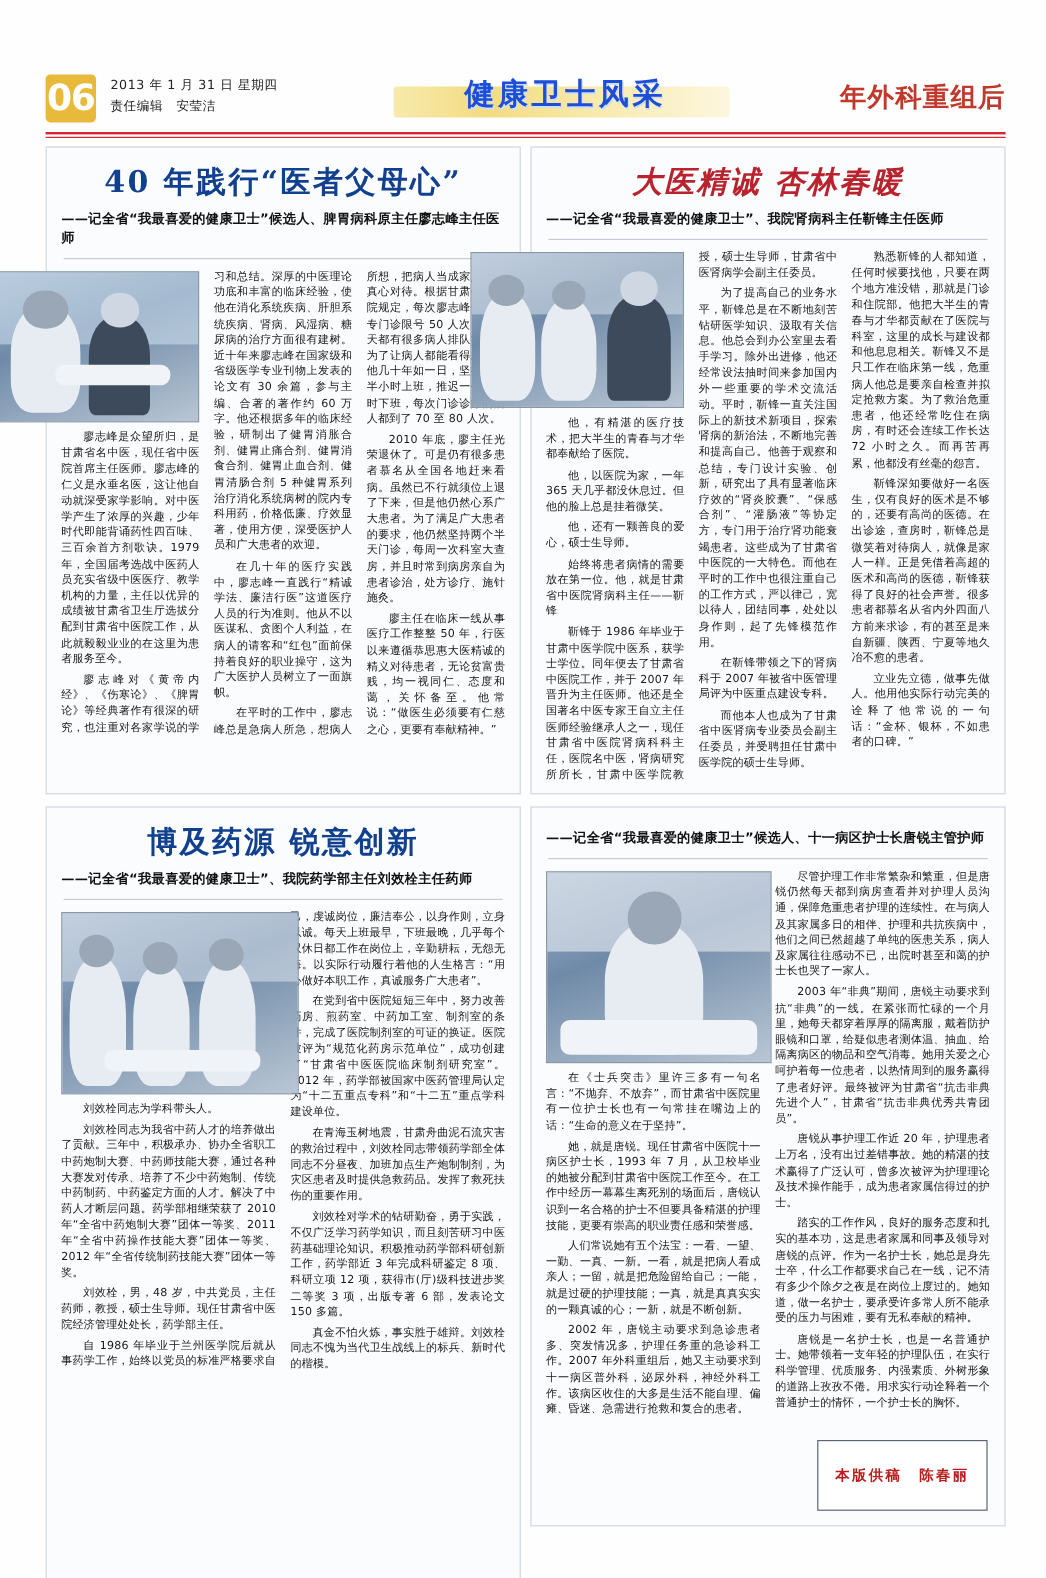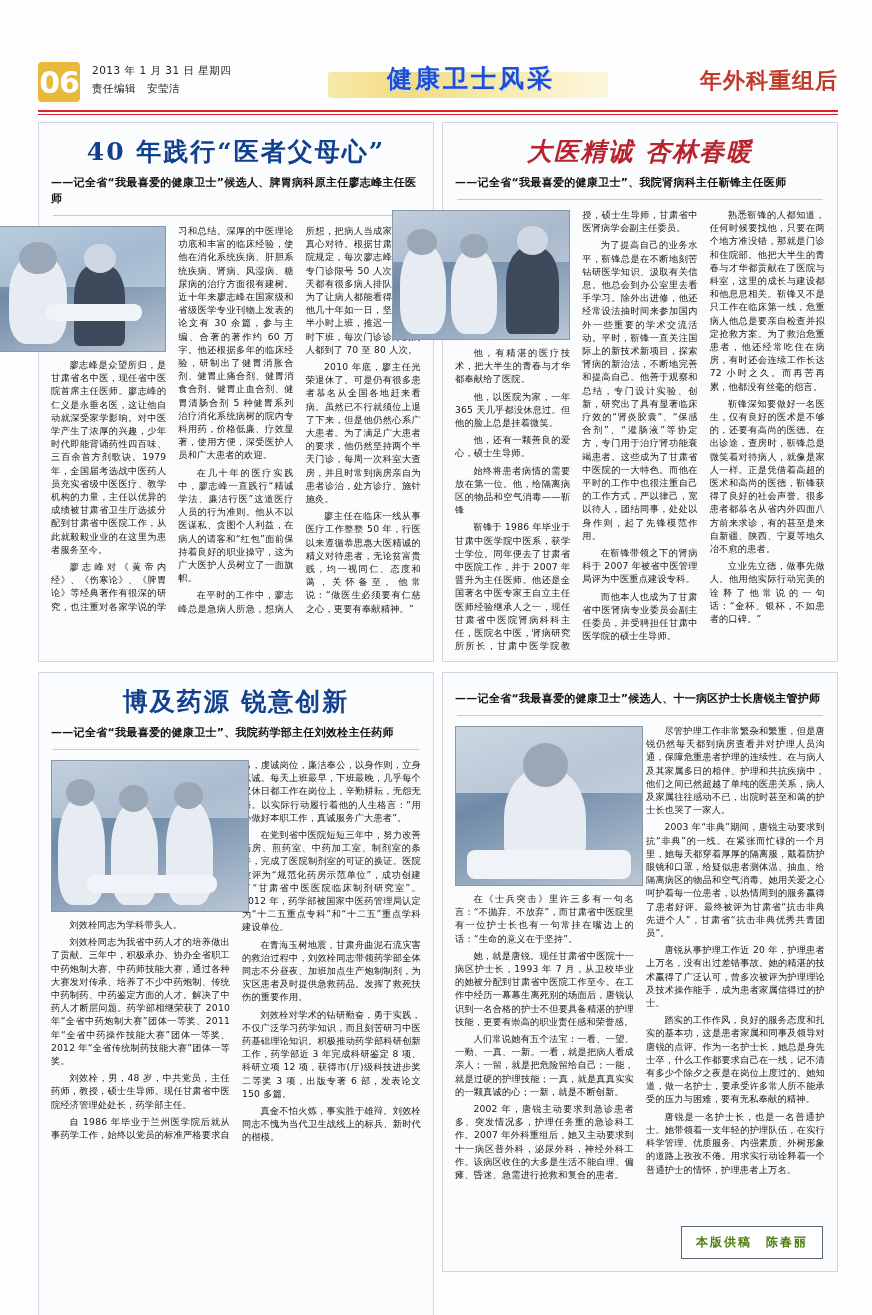--- a/index.html
+++ b/index.html
@@ -127,23 +127,23 @@
 
   
   .ph-tl{float:right;width:170px;height:124px;margin:2px 0 6px 8px;}
   .ph-tr{float:right;width:176px;height:128px;margin:2px 0 6px 8px;}
   .ph-bl{float:left;width:196px;height:150px;margin:2px 8px 6px 0;}
   .ph-br{float:left;width:186px;height:158px;margin:2px 8px 6px 0;}
 
   .credit-box{
     position:absolute;right:14px;bottom:12px;
     border:1px solid #5a6675;
-    padding:7px 14px;
+    padding:20px 14px;
     font-size:12px;font-weight:bold;letter-spacing:2px;
-    background:#fff;color:#4d7c0f;
+    background:#fff;color:#b91c1c;
   }
 </style>
 </head>
 <body>
 
 <div class="page">
 
   <div class="masthead">
     <div class="page-num">06</div>
     <div class="masthead-date">2013 年 1 月 31 日 星期四</div>
@@ -192,21 +192,21 @@
           <div class="ph-figA" style="left:4%;top:26%;width:26%;height:70%;"></div>
           <div class="ph-figE" style="left:8%;top:14%;width:17%;height:20%;"></div>
           <div class="ph-figA" style="left:33%;top:30%;width:26%;height:66%;"></div>
           <div class="ph-figE" style="left:38%;top:18%;width:16%;height:19%;"></div>
           <div class="ph-figC" style="left:64%;top:28%;width:30%;height:68%;"></div>
           <div class="ph-figB" style="left:70%;top:12%;width:18%;height:22%;"></div>
         </div>
         <p>他，有精湛的医疗技术，把大半生的青春与才华都奉献给了医院。</p>
         <p>他，以医院为家，一年 365 天几乎都没休息过。但他的脸上总是挂着微笑。</p>
         <p>他，还有一颗善良的爱心，硕士生导师。</p>
-        <p>始终将患者病情的需要放在第一位。他，给隔离病区的物品和空气消毒——靳锋</p>
+        <p>始终将患者病情的需要放在第一位。他，就是甘肃省中医院肾病科主任——靳锋</p>
         <p>靳锋于 1986 年毕业于甘肃中医学院中医系，获学士学位。同年便去了甘肃省中医院工作，并于 2007 年晋升为主任医师。他还是全国著名中医专家王自立主任医师经验继承人之一，现任甘肃省中医院肾病科科主任，医院名中医，肾病研究所所长，甘肃中医学院教授，硕士生导师，甘肃省中医肾病学会副主任委员。</p>
         <p>为了提高自己的业务水平，靳锋总是在不断地刻苦钻研医学知识、汲取有关信息。他总会到办公室里去看手学习。除外出进修，他还经常设法抽时间来参加国内外一些重要的学术交流活动。平时，靳锋一直关注国际上的新技术新项目，探索肾病的新治法，不断地完善和提高自己。他善于观察和总结，专门设计实验、创新，研究出了具有显著临床疗效的“肾炎胶囊”、“保感合剂”、“灌肠液”等协定方，专门用于治疗肾功能衰竭患者。这些成为了甘肃省中医院的一大特色。而他在平时的工作中也很注重自己的工作方式，严以律己，宽以待人，团结同事，处处以身作则，起了先锋模范作用。</p>
         <p>在靳锋带领之下的肾病科于 2007 年被省中医管理局评为中医重点建设专科。</p>
         <p>而他本人也成为了甘肃省中医肾病专业委员会副主任委员，并受聘担任甘肃中医学院的硕士生导师。</p>
         <p>熟悉靳锋的人都知道，任何时候要找他，只要在两个地方准没错，那就是门诊和住院部。他把大半生的青春与才华都贡献在了医院与科室，这里的成长与建设都和他息息相关。靳锋又不是只工作在临床第一线，危重病人他总是要亲自检查并拟定抢救方案。为了救治危重患者，他还经常吃住在病房，有时还会连续工作长达 72 小时之久。而再苦再累，他都没有丝毫的怨言。</p>
         <p>靳锋深知要做好一名医生，仅有良好的医术是不够的，还要有高尚的医德。在出诊途，查房时，靳锋总是微笑着对待病人，就像是家人一样。正是凭借着高超的医术和高尚的医德，靳锋获得了良好的社会声誉。很多患者都慕名从省内外四面八方前来求诊，有的甚至是来自新疆、陕西、宁夏等地久冶不愈的患者。</p>
         <p>立业先立德，做事先做人。他用他实际行动完美的诠释了他常说的一句话：“金杯、银杯，不如患者的口碑。”</p>
         <p></p>
       </div>
     </div>
@@ -252,20 +252,20 @@
           <div class="ph-figD" style="left:6%;top:78%;width:88%;height:18%;"></div>
         </div>
         <p>在《士兵突击》里许三多有一句名言：“不抛弃、不放弃”，而甘肃省中医院里有一位护士长也有一句常挂在嘴边上的话：“生命的意义在于坚持”。</p>
         <p>她，就是唐锐。现任甘肃省中医院十一病区护士长，1993 年 7 月，从卫校毕业的她被分配到甘肃省中医院工作至今。在工作中经历一幕幕生离死别的场面后，唐锐认识到一名合格的护士不但要具备精湛的护理技能，更要有崇高的职业责任感和荣誉感。</p>
         <p>人们常说她有五个法宝：一看、一望、一勤、一真、一新。一看，就是把病人看成亲人；一留，就是把危险留给自己；一能，就是过硬的护理技能；一真，就是真真实实的一颗真诚的心；一新，就是不断创新。</p>
         <p>2002 年，唐锐主动要求到急诊患者多、突发情况多，护理任务重的急诊科工作。2007 年外科重组后，她又主动要求到十一病区普外科，泌尿外科，神经外科工作。该病区收住的大多是生活不能自理、偏瘫、昏迷、急需进行抢救和复合的患者。</p>
         <p>尽管护理工作非常繁杂和繁重，但是唐锐仍然每天都到病房查看并对护理人员沟通，保障危重患者护理的连续性。在与病人及其家属多日的相伴、护理和共抗疾病中，他们之间已然超越了单纯的医患关系，病人及家属往往感动不已，出院时甚至和蔼的护士长也哭了一家人。</p>
         <p>2003 年“非典”期间，唐锐主动要求到抗“非典”的一线。在紧张而忙碌的一个月里，她每天都穿着厚厚的隔离服，戴着防护眼镜和口罩，给疑似患者测体温、抽血、给隔离病区的物品和空气消毒。她用关爱之心呵护着每一位患者，以热情周到的服务赢得了患者好评。最终被评为甘肃省“抗击非典先进个人”，甘肃省“抗击非典优秀共青团员”。</p>
         <p>唐锐从事护理工作近 20 年，护理患者上万名，没有出过差错事故。她的精湛的技术赢得了广泛认可，曾多次被评为护理理论及技术操作能手，成为患者家属信得过的护士。</p>
         <p>踏实的工作作风，良好的服务态度和扎实的基本功，这是患者家属和同事及领导对唐锐的点评。作为一名护士长，她总是身先士卒，什么工作都要求自己在一线，记不清有多少个除夕之夜是在岗位上度过的。她知道，做一名护士，要承受许多常人所不能承受的压力与困难，要有无私奉献的精神。</p>
-        <p>唐锐是一名护士长，也是一名普通护士。她带领着一支年轻的护理队伍，在实行科学管理、优质服务、内强素质、外树形象的道路上孜孜不倦。用求实行动诠释着一个普通护士的情怀，护理患者上万名。</p>
+        <p>唐锐是一名护士长，也是一名普通护士。她带领着一支年轻的护理队伍，在实行科学管理、优质服务、内强素质、外树形象的道路上孜孜不倦。用求实行动诠释着一个普通护士的情怀，一个护士长的胸怀。</p>
         <p></p>
       </div>
       <div class="credit-box">本版供稿　陈春丽</div>
     </div>
   </div>
 
 </div>
 
 </body></html>

